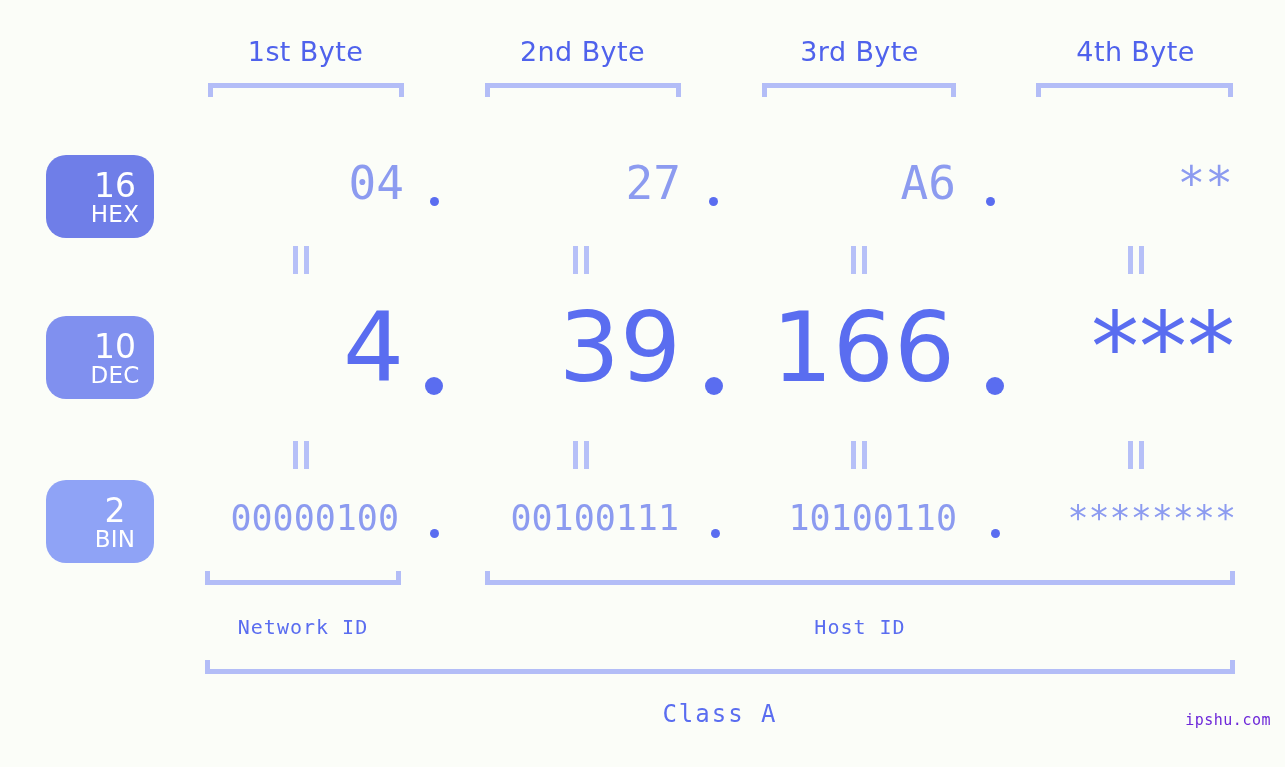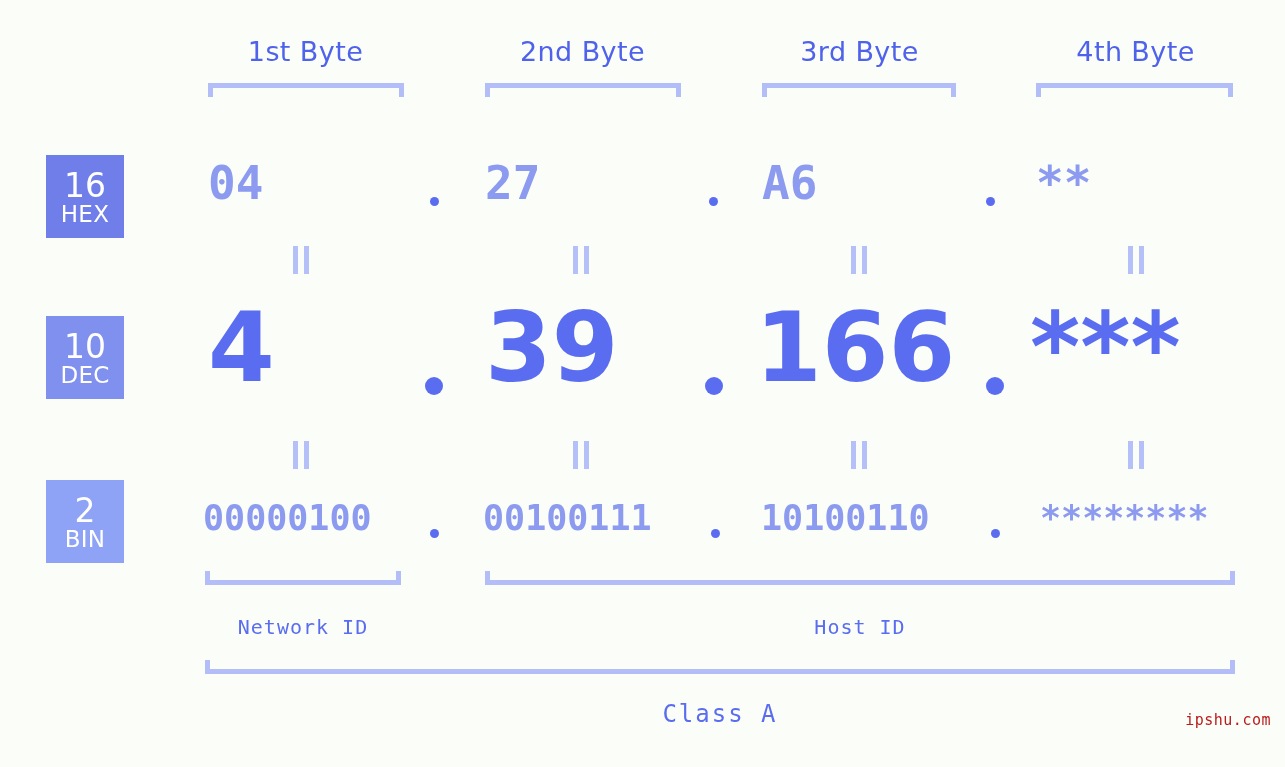--- a/index.html
+++ b/index.html
@@ -50,49 +50,49 @@
     height: 14px;
     box-sizing: border-box;
   }
 
   
   .base-badge {
     position: absolute;
     left: 46px;
     width: 78px;
     height: 83px;
-    border-radius: 0;
+    border-radius: 20px;
     display: flex;
     flex-direction: column;
     align-items: center;
     justify-content: center;
     color: #ffffff;
+    padding-left: 30px;
   }
   .base-badge .num {
     font-size: 33px;
     line-height: 34px;
     font-weight: 400;
     font-family: "DejaVu Sans", sans-serif;
   }
   .base-badge .name {
     font-size: 23px;
     line-height: 22px;
     font-family: "DejaVu Sans", sans-serif;
     letter-spacing: 0.3px;
   }
   #badge-hex { top: 155px; background: #6f7ee8; }
   #badge-dec { top: 316px; background: #8090ef; }
   #badge-bin { top: 480px; background: #8fa3f6; }
 
   
   .val {
     position: absolute;
-    text-align: left;
-    white-space: nowrap;
-    font-weight: bold;
+    text-align: right;
+    white-space: nowrap;
   }
   .row-hex .val {
     top: 148px;
     height: 70px;
     line-height: 70px;
     font-family: "DejaVu Sans Mono", monospace;
     font-size: 46px;
     color: #8c9bf0;
   }
   .row-dec .val {
@@ -167,21 +167,21 @@
     white-space: nowrap;
   }
 
   
   #watermark {
     position: absolute;
     right: 14px;
     top: 711px;
     font-family: "DejaVu Sans Mono", monospace;
     font-size: 15px;
-    color: #b91c1c;
+    color: #6d28d9;
     letter-spacing: 0.5px;
   }
 </style>
 </head>
 <body>
 
 <div class="stage">
 
   <div class="byte-label" style="left:208px;width:195px;">1st Byte</div>
   <div class="byte-label" style="left:485px;width:195px;">2nd Byte</div>

